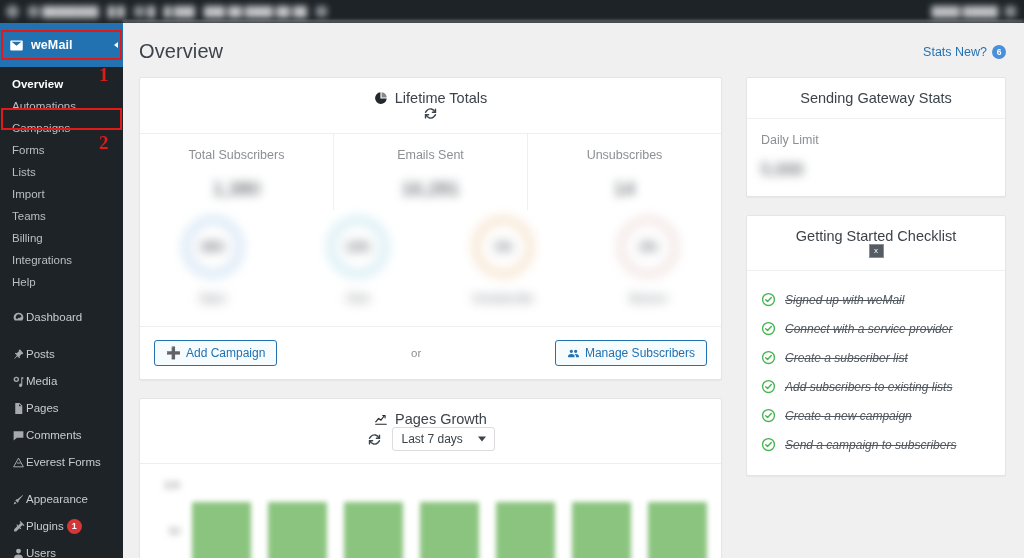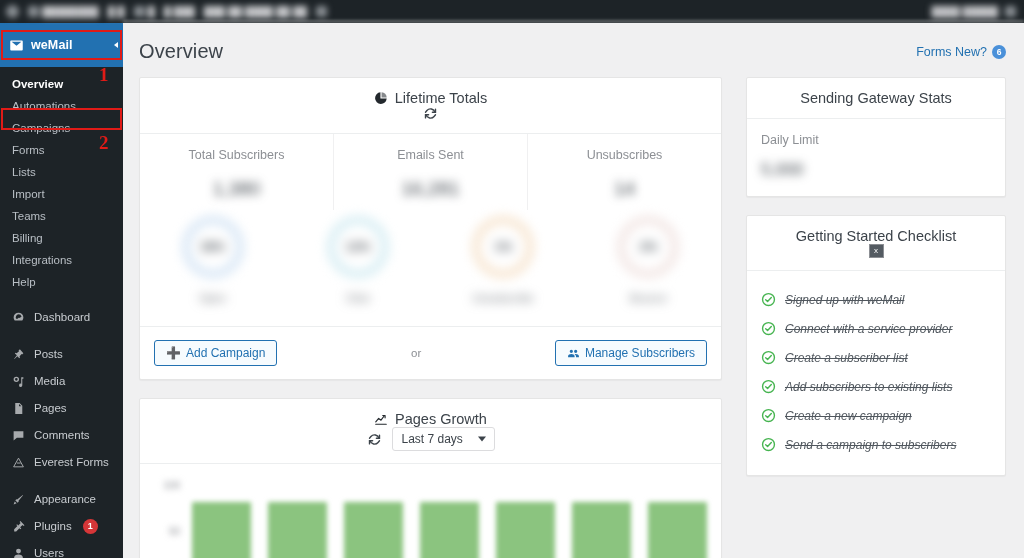--- a/index.html
+++ b/index.html
@@ -83,21 +83,20 @@
     color: #b9bfc5;
     font-size: 11.5px;
     text-decoration: none;
     line-height: 16px;
   }
   .submenu a.current { color: #fff; font-weight: 700; }
 
   .wp-menu { padding-top: 2px; }
   .wp-item {
     display: flex; align-items: center;
-    gap: 8px;
     padding: 5px 0 5px 10px;
     color: #c8ccd0;
     font-size: 11.5px;
     text-decoration: none;
     line-height: 17px;
   }
   .wp-item .gi {
     width: 16px; display: flex; align-items: center; justify-content: center;
     color: #a7aaad; flex: none;
   }
@@ -447,21 +446,21 @@
 <div class="anno-box" style="left:1px; top:30px; width:121px; height:30px;"></div>
 <div class="anno-box" style="left:1px; top:108px; width:121px; height:22px;"></div>
 <div class="anno-num" style="left:99px; top:64px;">1</div>
 <div class="anno-num" style="left:99px; top:132px;">2</div>
 
 <div class="content">
 
   <div class="page-head">
     <div class="page-title">Overview</div>
     <a href="#" class="whatsnew">
-      <span>Forms New?</span>
+      <span>Stats New?</span>
       <span class="wn-badge">6</span>
     </a>
   </div>
 
   <div class="cols">
 
     <div class="col-main">
 
       <div class="card">
         <div class="card-head">

